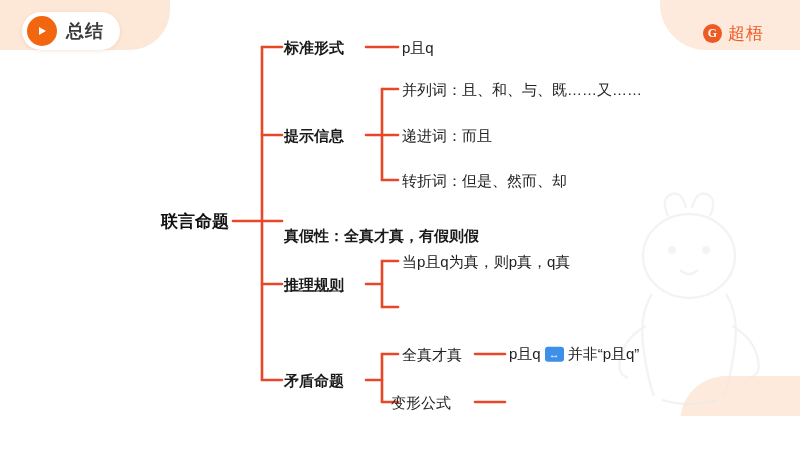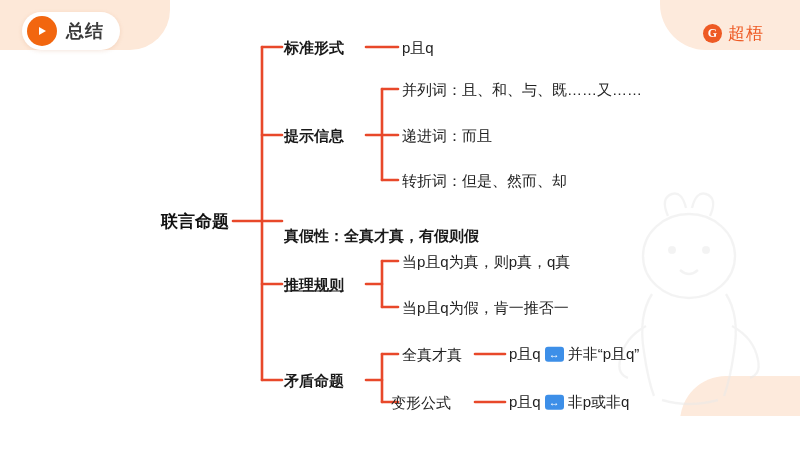--- a/index.html
+++ b/index.html
@@ -232,26 +232,22 @@
     <div class="node lvl1" style="left:284px; top:284px;text-decoration:underline;">推理规则</div>
     <div class="node lvl1" style="left:284px; top:380px;">矛盾命题</div>
 
     <div class="node lvl2" style="left:402px; top:47px;">p且q</div>
 
     <div class="node lvl2" style="left:402px; top:89px;">并列词：且、和、与、既……又……</div>
     <div class="node lvl2" style="left:402px; top:135px;">递进词：而且</div>
     <div class="node lvl2" style="left:402px; top:180px;">转折词：但是、然而、却</div>
 
     <div class="node lvl2" style="left:402px; top:261px;">当p且q为真，则p真，q真</div>
-    <div class="node lvl2" style="left:402px; top:307px;">当p且q为假，肯一推否一</div>
 
     <div class="node lvl2" style="left:402px; top:354px;">全真才真</div>
     <div class="node lvl2" style="left:391px; top:402px;">变形公式</div>
 
     <div class="node lvl3" style="left:509px; top:354px;">
       <span>p且q</span><span class="chip">↔</span><span>并非“p且q”</span>
     </div>
-    <div class="node lvl3" style="left:509px; top:402px;">
-      <span>p且q</span><span class="chip">↔</span><span>非p或非q</span>
-    </div>
   </div>
 
 </div>
 
 </body></html>

